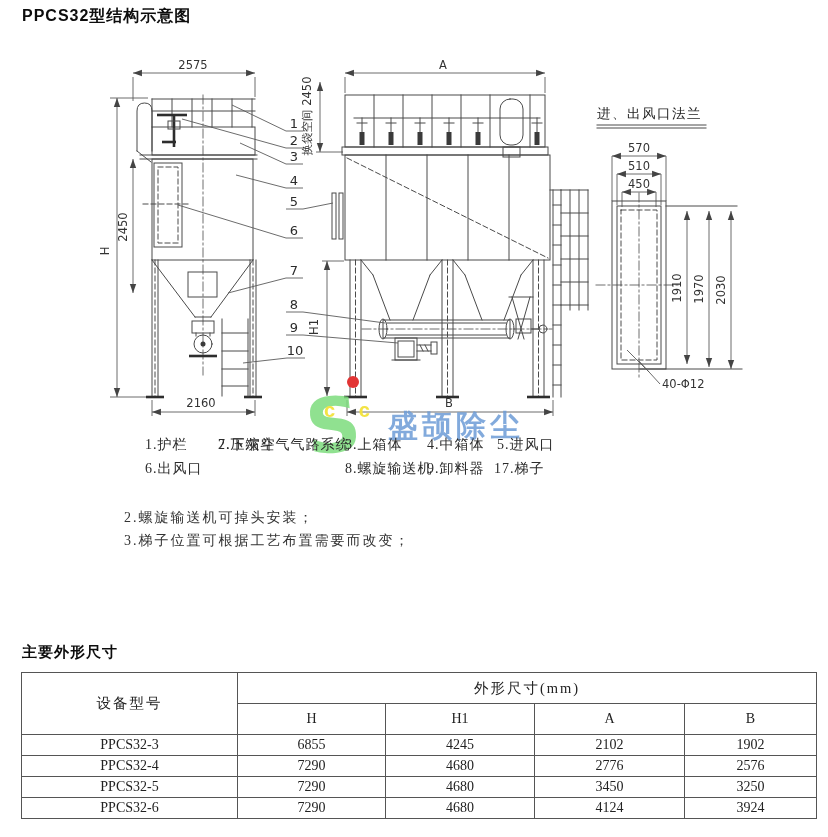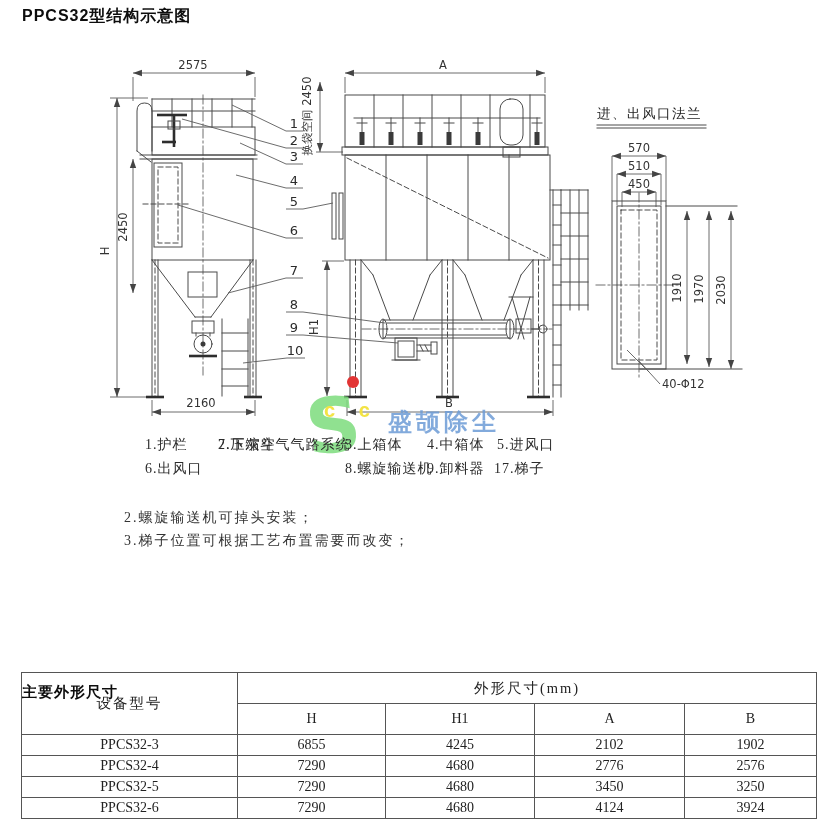--- a/index.html
+++ b/index.html
@@ -2,41 +2,41 @@
 <html><head>
 <meta charset="utf-8">
 <style>
   html,body{margin:0;padding:0;}
   body{
     width:828px;height:837px;position:relative;background:#ffffff;
     font-family:"Liberation Sans",sans-serif;color:#1a1a1a;overflow:hidden;
   }
   .abs{position:absolute;}
   .page-title{left:22px;top:6px;font-size:16px;font-weight:bold;letter-spacing:1px;color:#0d0d0d;}
-  .section-title{left:22px;top:643px;font-size:15px;font-weight:bold;letter-spacing:1px;color:#0d0d0d;margin-top:40px;}
+  .section-title{left:22px;top:643px;font-size:15px;font-weight:bold;letter-spacing:1px;color:#0d0d0d;}
 
   
   #draw{left:0;top:55px;}
   .ln{stroke:#4a4a4a;stroke-width:1;fill:none;stroke-linecap:square;}
   .tk{stroke:#2d2d2d;stroke-width:2.6;fill:none;}
   .dim{stroke:#5b5b5b;stroke-width:0.9;fill:none;}
   .dsh{stroke-dasharray:5 3;}
   .cl{stroke-dasharray:9 3 2 3;stroke-width:0.8;}
   .fil{fill:#3a3a3a;stroke:none;}
   #draw text{font-family:"DejaVu Sans",sans-serif;font-size:11.5px;fill:#333;}
   #draw text.cnum{font-size:13px;fill:#2b2b2b;}
   #draw text.ftitle{font-size:13.5px;letter-spacing:1.5px;fill:#222;}
 
   
   .wm-s{left:306px;top:388px;font-size:76px;line-height:1;font-weight:bold;
         color:rgba(125,220,125,0.85);font-family:"DejaVu Sans",sans-serif;transform:rotate(-6deg);}
   .wm-c{left:324px;top:399px;font-size:20px;font-weight:bold;letter-spacing:9px;
         color:rgba(242,225,58,0.95);}
   .wm-dot{left:347px;top:376px;width:12px;height:12px;border-radius:50%;background:#e23434;}
-  .wm-brand{left:388px;top:406px;font-size:24px;font-weight:bold;letter-spacing:4px;
+  .wm-brand{left:388px;top:406px;font-size:30px;font-weight:bold;letter-spacing:4px;
         color:rgba(108,155,214,0.85);}
 
   
   .legend span{position:absolute;font-size:14px;color:#2b2b2b;letter-spacing:1px;white-space:nowrap;
         font-family:"Liberation Serif",serif;}
 
   
   .notes{left:85px;top:507px;font-size:14px;line-height:22.5px;letter-spacing:2px;color:#333;
         font-family:"Liberation Serif",serif;}
   .notes .indent{margin-left:39px;}

